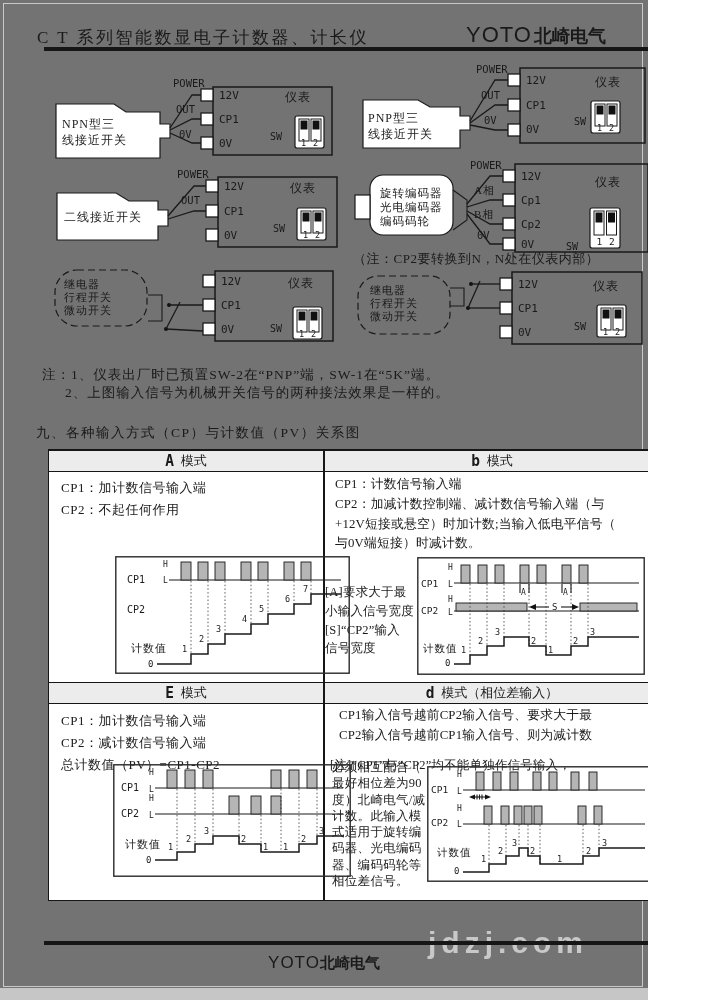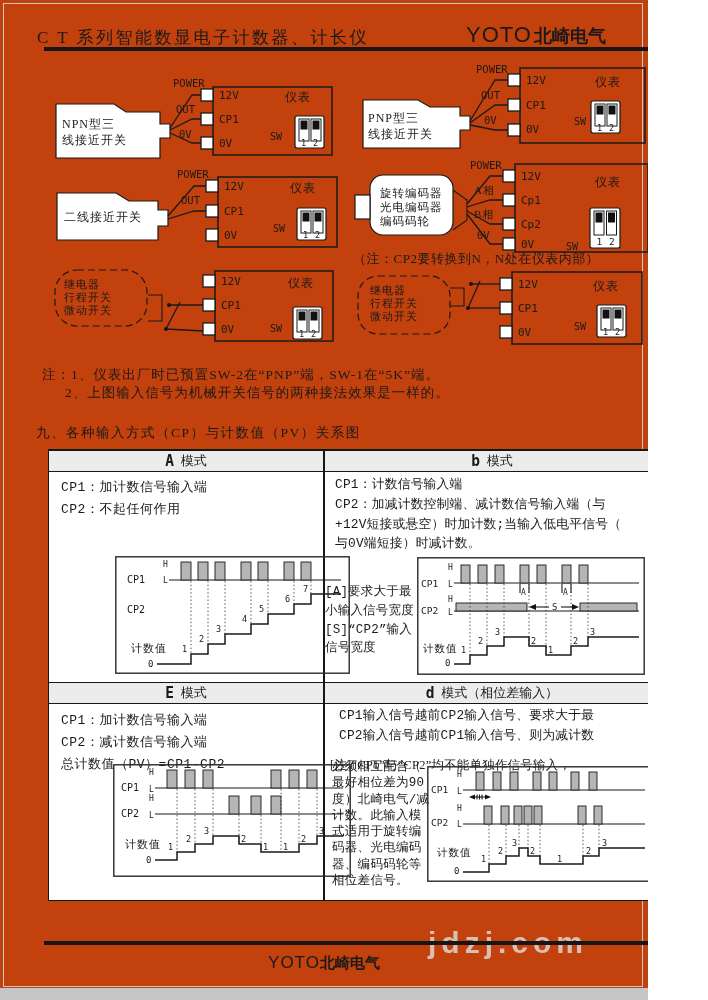--- a/index.html
+++ b/index.html
@@ -1,19 +1,19 @@
 <!DOCTYPE html>
 <html><head>
 <meta charset="utf-8">
 <style>
   html,body{margin:0;padding:0;background:#ffffff;}
-  .page{position:relative;width:648px;height:1000px;background:#c2410c;overflow:hidden;
+  .page{position:relative;width:648px;height:1000px;background:#737373;overflow:hidden;
         font-family:"Liberation Serif","DejaVu Serif",serif;color:#1a1a1a;}
   .abs{position:absolute;}
-  .pre{white-space:pre-line;font-family:Liberation Mono, monospace;}
+  .pre{white-space:pre-line;}
   .edge-frame{position:absolute;left:3px;top:3px;right:5px;bottom:13px;border:1px solid #c9c9c9;pointer-events:none;}
   .bottom-strip{position:absolute;left:0;right:0;bottom:0;height:12px;background:#c6c6c6;}
   .title{font-size:17px;letter-spacing:2.5px;font-weight:500;}
   .brand-en{font-family:"Liberation Sans",sans-serif;font-size:22px;letter-spacing:1px;}
   .brand-cn{font-size:18px;font-weight:600;margin-left:2px;}
   .rule{background:#161616;}
   .note-line{font-size:13.5px;letter-spacing:1px;text-align:center;}
   .sec-title{font-size:13.5px;letter-spacing:1.5px;}
   .enc-note{font-size:13px;letter-spacing:0.5px;}
   

